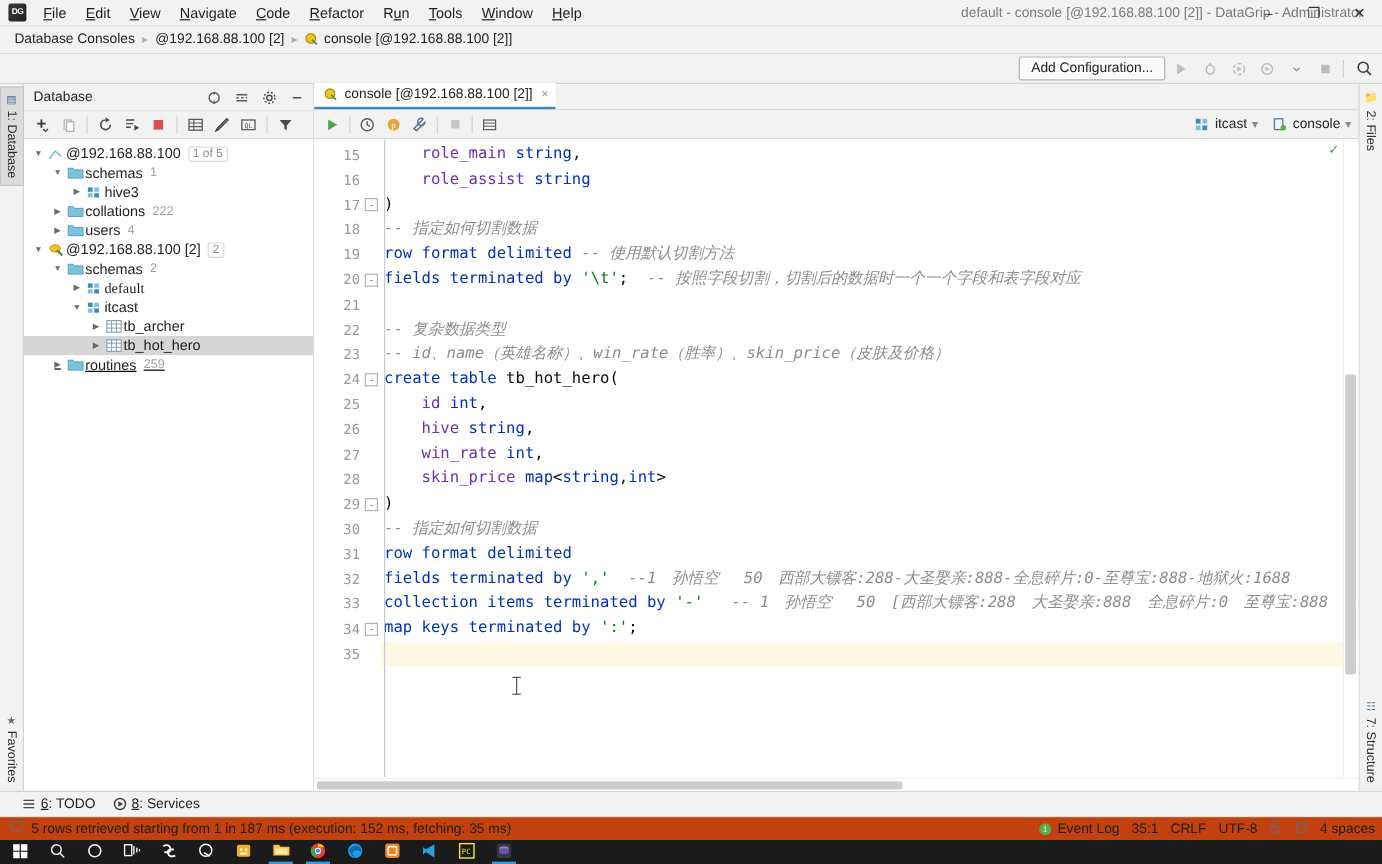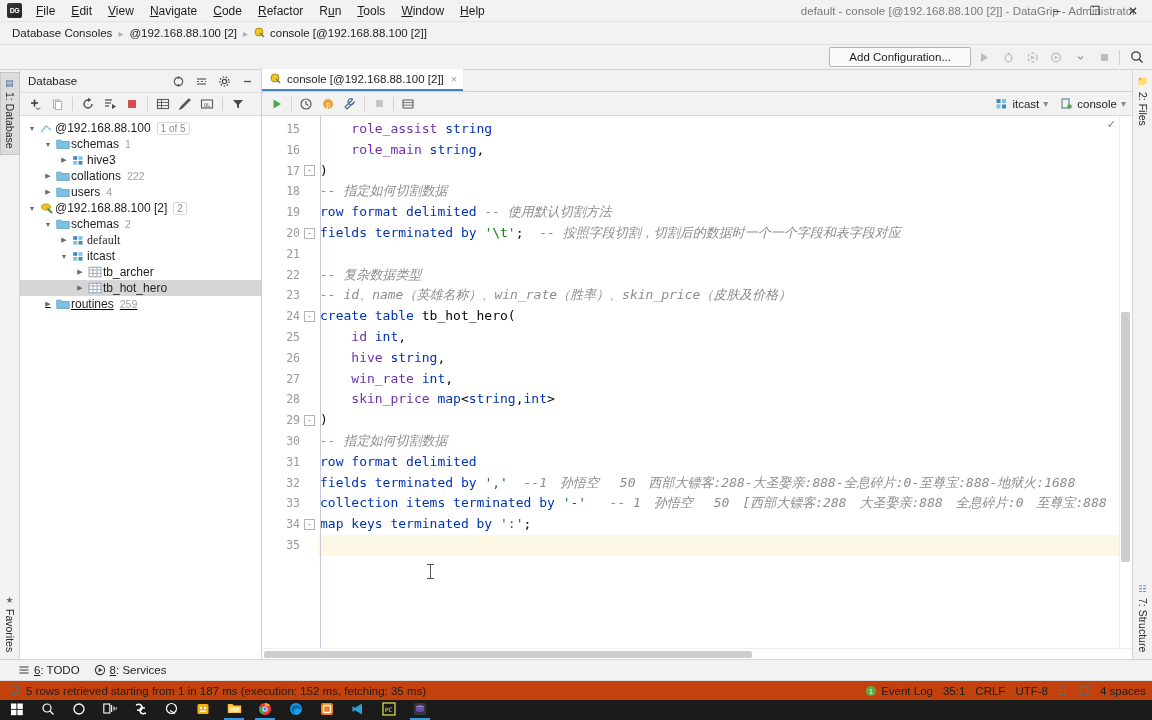--- a/index.html
+++ b/index.html
@@ -42,21 +42,21 @@
   .crumb { color: #1e1e1e; padding: 0 4px; display:flex; align-items:center; gap:4px; }
   .crumb-sep { color: #b0b0b0; margin: 0 2px; font-size: 10px; }
 
   
   .toolbar {
     height: 25px; background: #f2f2f2; display: flex; align-items: center;
     border-bottom: 1px solid #d4d4d4; flex: 0 0 25px; padding-right: 4px;
   }
   .addconf {
     margin-left: auto; border: 1px solid #b5b5b5; background: #fafafa;
-    font-size: 11.5px; padding: 2px 19px; border-radius: 2px; color:#1e1e1e;
+    font-size: 11.5px; padding: 2px 9px; border-radius: 2px; color:#1e1e1e;
     line-height: 14px;
   }
   .tb-ico { width: 22px; height: 22px; display: flex; align-items:center; justify-content:center; margin-left:2px; }
   .tb-sep { width:1px; height:15px; background:#d0d0d0; margin:0 4px; }
 
   
   .main { flex: 1; display: flex; min-height: 0; background: #f2f2f2; }
 
   .stripe {
     width: 20px; background: #f2f2f2; border-right: 1px solid #d4d4d4;
@@ -600,22 +600,22 @@
             <div class="gln">30</div>
             <div class="gln">31</div>
             <div class="gln">32</div>
             <div class="gln">33</div>
             <span class="fold" style="top: 402.7px;">-</span>
             <div class="gln">34</div>
             <div class="gln">35</div>
           </div>
         <div class="code" id="code">
           <div class="blockline" style="left:2px"></div>
-        <div class="cl"><span class="plain">    </span><span class="purple">role_assist</span><span class="plain"> </span><span class="kw">string</span></div>
-            <div class="cl"><span class="plain">    </span><span class="purple">role_main</span><span class="plain"> </span><span class="kw">string</span><span class="plain">,</span></div>
+        <div class="cl"><span class="plain">    </span><span class="purple">role_main</span><span class="plain"> </span><span class="kw">string</span><span class="plain">,</span></div>
+            <div class="cl"><span class="plain">    </span><span class="purple">role_assist</span><span class="plain"> </span><span class="kw">string</span></div>
             <div class="cl"><span class="plain">)</span></div>
             <div class="cl"><span class="cmt">-- 指定如何切割数据</span></div>
             <div class="cl"><span class="kw">row format delimited </span><span class="cmt">-- 使用默认切割方法</span></div>
             <div class="cl"><span class="kw">fields terminated by </span><span class="str">'\t'</span><span class="plain">;  </span><span class="cmt">-- 按照字段切割，切割后的数据时一个一个字段和表字段对应</span></div>
             <div class="cl"><span class="plain"></span></div>
             <div class="cl"><span class="cmt">-- 复杂数据类型</span></div>
             <div class="cl"><span class="cmt">-- id、name（英雄名称）、win_rate（胜率）、skin_price（皮肤及价格）</span></div>
             <div class="cl"><span class="kw">create table </span><span class="plain">tb_hot_hero</span><span class="plain">(</span></div>
             <div class="cl"><span class="plain">    </span><span class="purple">id</span><span class="plain"> </span><span class="kw">int</span><span class="plain">,</span></div>
             <div class="cl"><span class="plain">    </span><span class="purple">hive</span><span class="plain"> </span><span class="kw">string</span><span class="plain">,</span></div>

